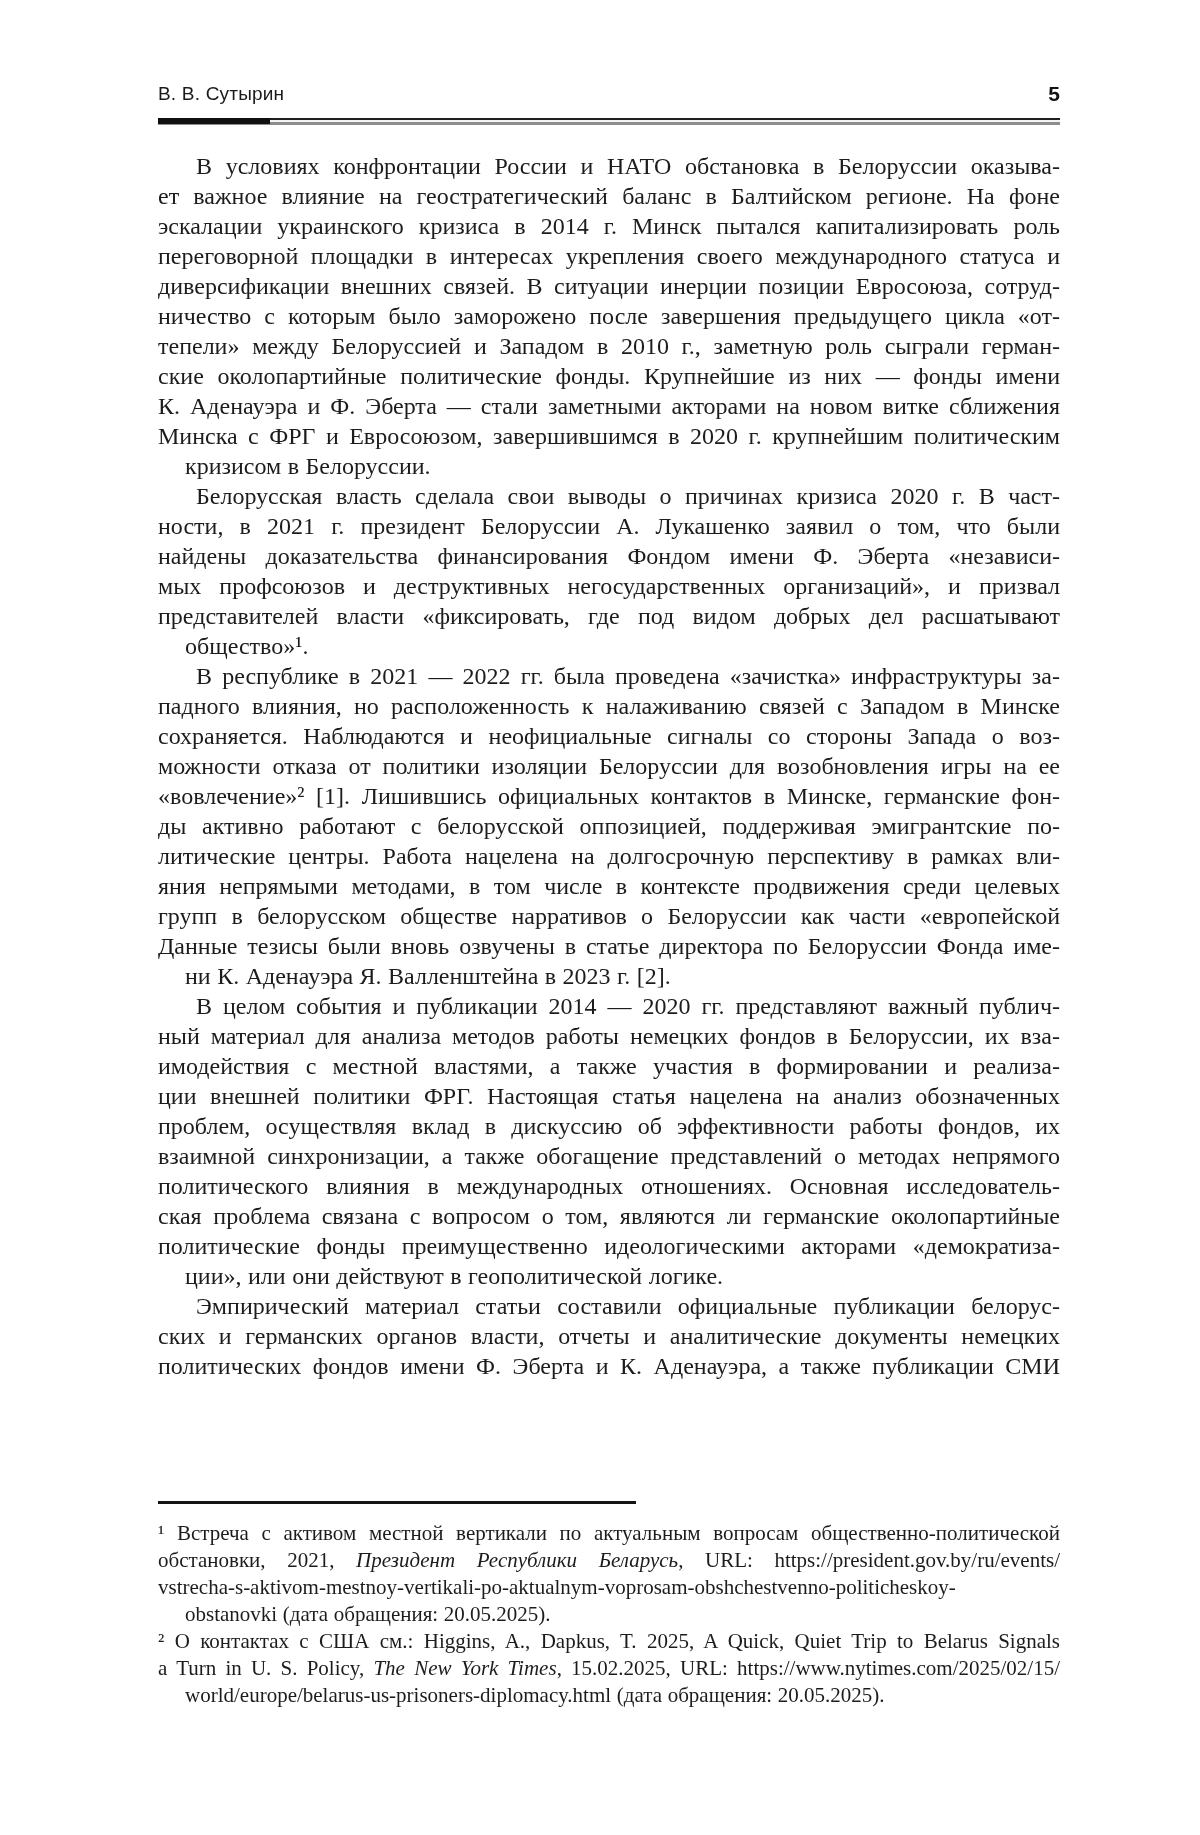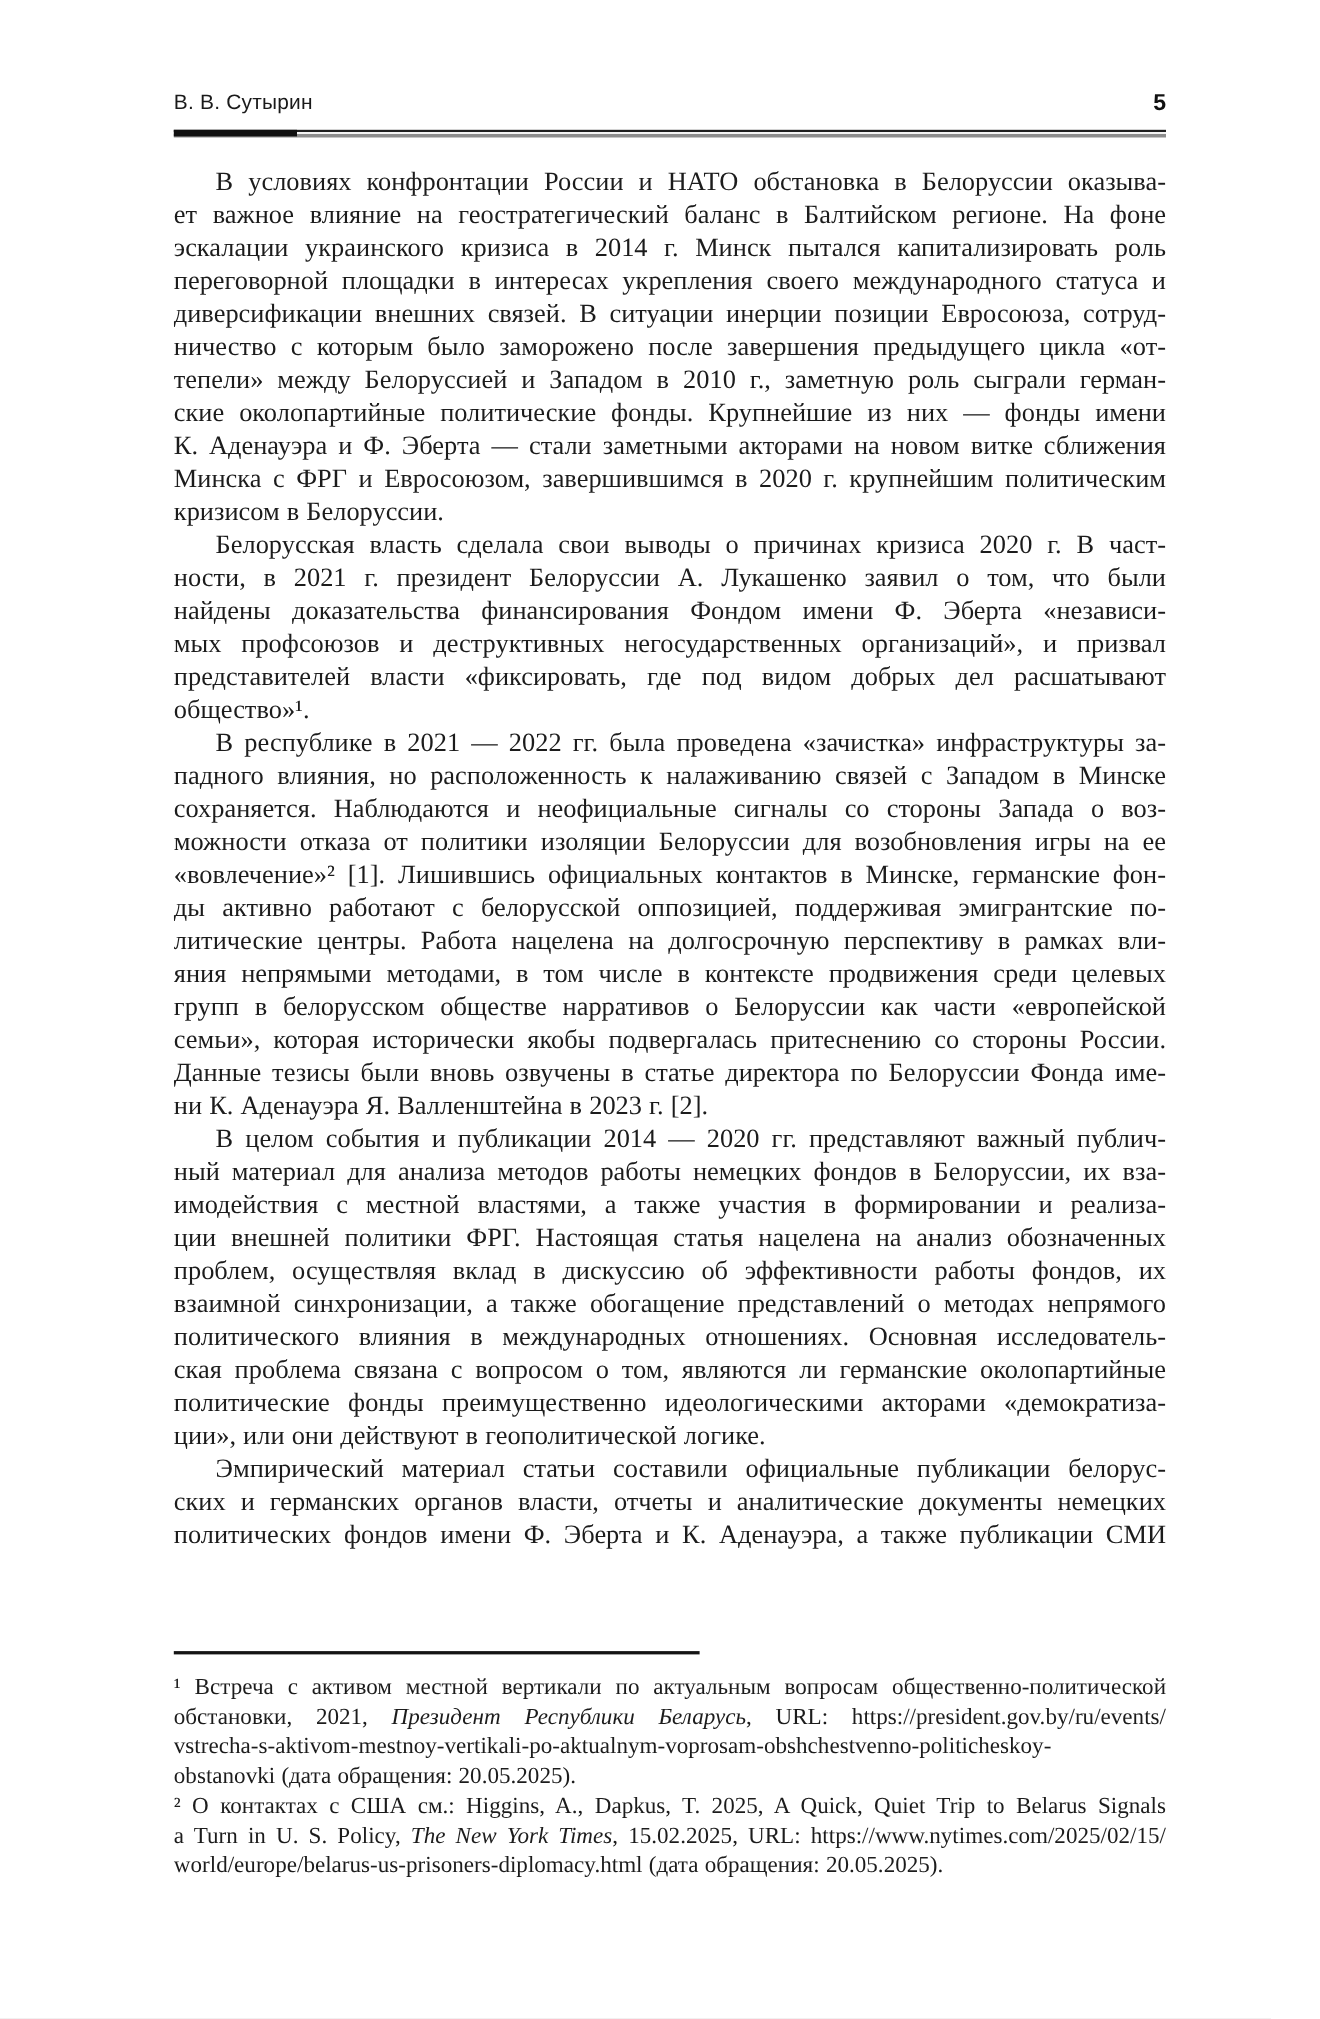--- a/index.html
+++ b/index.html
@@ -30,21 +30,21 @@
   
   .article-body {
     position:absolute; left:158px; top:151px; width:902px;
     font-size:24px; line-height:30px;
   }
   .line {
     height:30px; overflow:hidden;
     text-align:justify; text-align-last:justify;
     word-spacing:.02em;
   }
-  .line.para-end { text-align-last:left; }
+  .line.para-end { text-align-last:left;margin-left:27px; }
   .line.indent { text-indent:38px; }
   
   .fn-rule {
     position:absolute; left:158px; top:1501px; width:478px; height:3px; background:#141414;
   }
   .footnotes {
     position:absolute; left:158px; top:1520px; width:902px;
     font-size:21px; line-height:27px;
   }
   .footnotes .line { height:27px; }
@@ -84,21 +84,20 @@
       <div class="line para-end">общество»¹.</div>
       <div class="line indent">В республике в 2021 — 2022 гг. была проведена «зачистка» инфраструктуры за-</div>
       <div class="line">падного влияния, но расположенность к налаживанию связей с Западом в Минске</div>
       <div class="line">сохраняется. Наблюдаются и неофициальные сигналы со стороны Запада о воз-</div>
       <div class="line">можности отказа от политики изоляции Белоруссии для возобновления игры на ее</div>
       <div class="line">«вовлечение»² [1]. Лишившись официальных контактов в Минске, германские фон-</div>
       <div class="line">ды активно работают с белорусской оппозицией, поддерживая эмигрантские по-</div>
       <div class="line">литические центры. Работа нацелена на долгосрочную перспективу в рамках вли-</div>
       <div class="line">яния непрямыми методами, в том числе в контексте продвижения среди целевых</div>
       <div class="line">групп в белорусском обществе нарративов о Белоруссии как части «европейской</div>
-      <div class="line">семьи», которая исторически якобы подвергалась притеснению со стороны России.</div>
       <div class="line">Данные тезисы были вновь озвучены в статье директора по Белоруссии Фонда име-</div>
       <div class="line para-end">ни К. Аденауэра Я. Валленштейна в 2023 г. [2].</div>
       <div class="line indent">В целом события и публикации 2014 — 2020 гг. представляют важный публич-</div>
       <div class="line">ный материал для анализа методов работы немецких фондов в Белоруссии, их вза-</div>
       <div class="line">имодействия с местной властями, а также участия в формировании и реализа-</div>
       <div class="line">ции внешней политики ФРГ. Настоящая статья нацелена на анализ обозначенных</div>
       <div class="line">проблем, осуществляя вклад в дискуссию об эффективности работы фондов, их</div>
       <div class="line">взаимной синхронизации, а также обогащение представлений о методах непрямого</div>
       <div class="line">политического влияния в международных отношениях. Основная исследователь-</div>
       <div class="line">ская проблема связана с вопросом о том, являются ли германские околопартийные</div>

